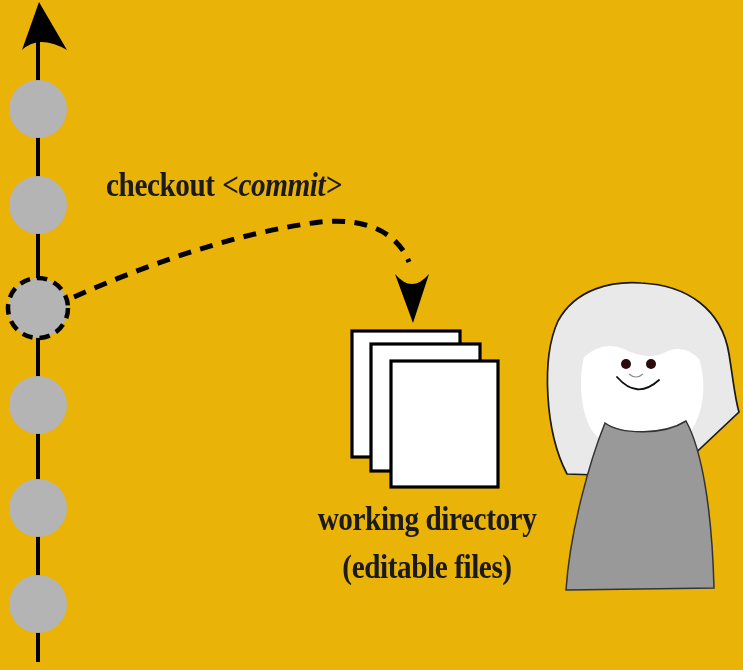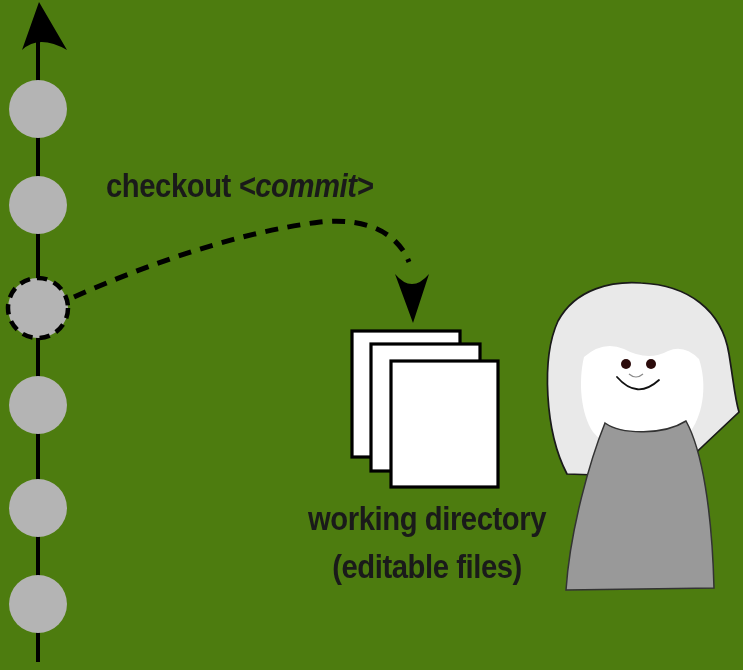--- a/index.html
+++ b/index.html
@@ -5,22 +5,23 @@
   html, body {
     margin: 0;
     padding: 0;
     background: #ffffff;
     font-family: "Liberation Sans", sans-serif;
   }
   .canvas {
     position: relative;
     width: 743px;
     height: 670px;
-    background: #4d7c0f;
+    background: #eab308;
     overflow: hidden;
+    font-family: Liberation Serif, serif;
   }
   .diagram-svg {
     position: absolute;
     left: 0;
     top: 0;
   }
   .label {
     position: absolute;
     color: #1a1a1a;
     font-size: 34px;

